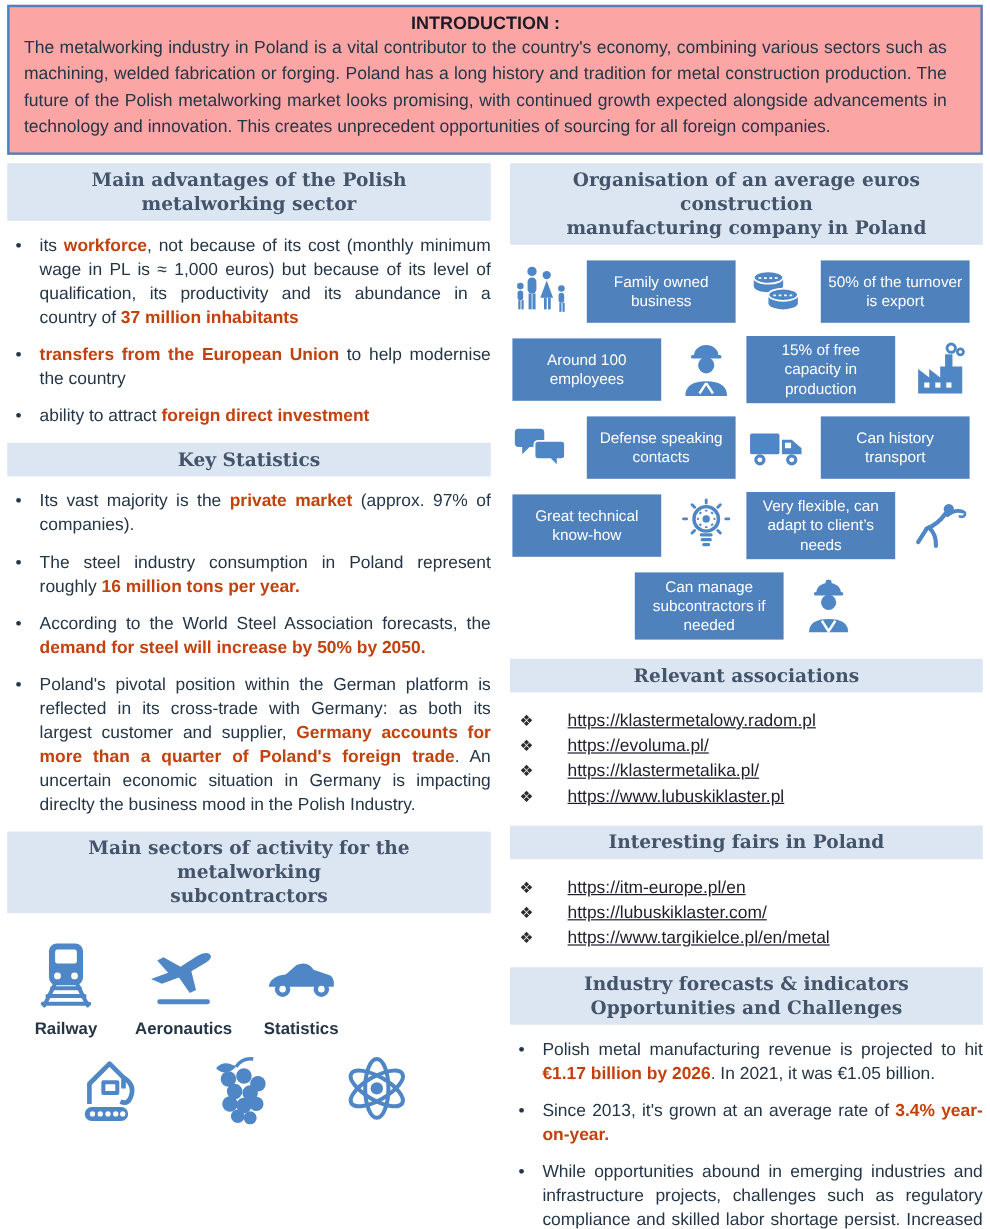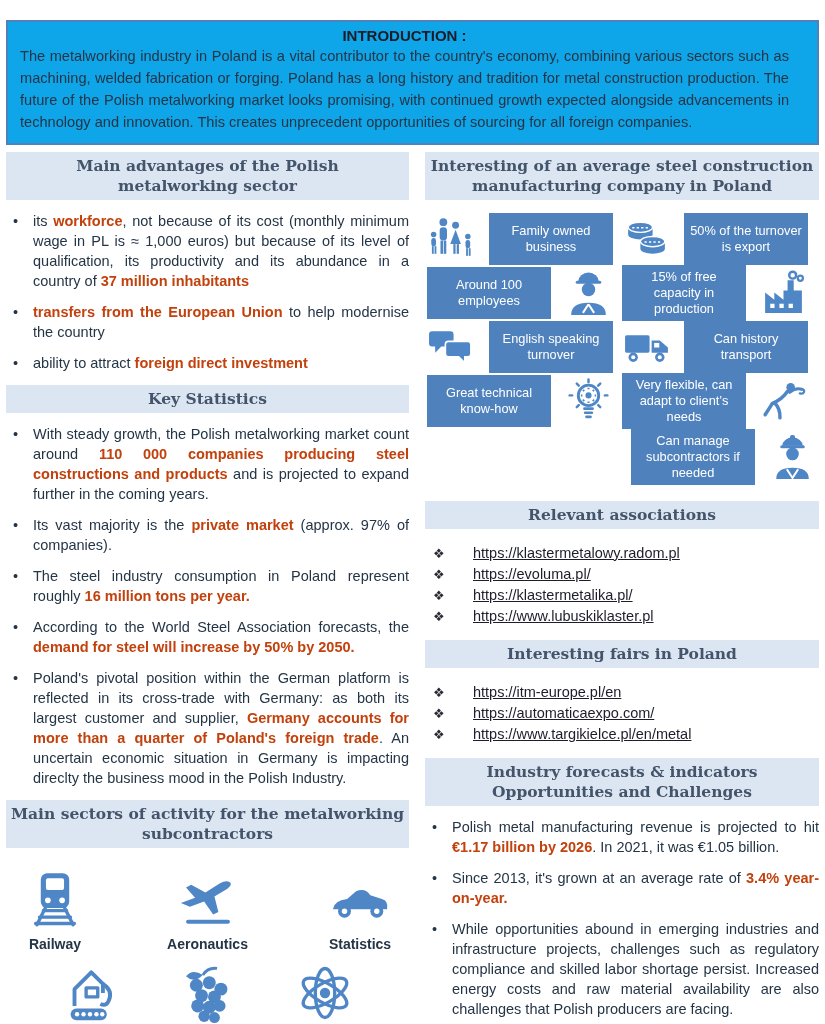--- a/index.html
+++ b/index.html
@@ -5,71 +5,70 @@
   * { box-sizing: border-box; }
   html,body { margin:0; padding:0; }
   body {
     width:825px; height:1024px; overflow:hidden; background:#ffffff;
     font-family:"Liberation Sans", sans-serif; color:#243546;
   }
   .page { padding:4px 6px 0 6px; }
 
   
   .intro-box {
-    background:#0ea5e9; border:2px solid #4f81bd;
+    background:#fca5a5; border:2px solid #4f81bd;
     padding:5px 28px 9px 12px;
-    margin-top:16px;
   }
   .intro-title { text-align:center; font-weight:bold; font-size:15px; color:#1c1c28; margin-bottom:2px; }
   .intro-body { font-size:14.6px; line-height:1.5; text-align:justify; }
 
   
   .columns { display:flex; gap:16px; margin-top:7px; }
   .col-left  { width:403px; flex:0 0 403px; }
   .col-right { flex:1; }
 
   .section-header {
     background:#dce6f2; color:#44546a;
     font-family:"DejaVu Serif", serif; font-weight:bold;
     font-size:15.5px; line-height:1.3; text-align:center;
-    padding:4px 4px;
+    padding:4px 24px;
   }
   .section-header .hline { display:block; }
 
   
   ul.bullets { list-style:none; margin:11px 0 12px 0; padding:0; }
   ul.bullets li {
     position:relative; padding-left:27px; margin-bottom:11px;
     font-size:14.5px; line-height:1.38; text-align:justify;
   }
   ul.bullets li::before { content:"\2022"; position:absolute; left:7px; top:0; }
   .hl { font-weight:bold; color:#c2410c;margin-top:39px; }
 
   
   ul.links { list-style:none; margin:16px 0 16px 0; padding:0 0 0 8px; }
   ul.links li { display:flex; align-items:baseline; margin-bottom:5px; font-size:14.5px; }
   .link-bullet { width:16px; color:#2b2b33; font-size:13px; flex:0 0 16px; }
   ul.links a { color:#1d1d2b; text-decoration:underline; margin-left:24px; cursor:pointer; }
 
   
-  .org-grid { display:flex; flex-direction:column; margin:13px 2px 16px 2px; }
+  .org-grid { display:flex; flex-direction:column; gap:11px; margin:13px 2px 16px 2px; }
   .org-row { display:flex; }
-  .org-row.centered { justify-content:flex-end; }
+  .org-row.centered { justify-content:center; }
   .org-cell { flex:1; display:flex; align-items:center; gap:13px; }
   .org-row.centered .org-cell { flex:0 0 auto; }
   .org-box {
     background:#4f81bd; color:#ffffff; width:124px; min-height:52px;
     display:flex; align-items:center; justify-content:center; text-align:center;
     font-size:12.8px; line-height:1.25; padding:4px 6px;
   }
   .org-icon svg { width:49px; height:49px; display:block; }
 
   
   .sectors-grid { padding-top:10px; }
-  .sector-row { display:flex; justify-content:space-between; margin-top:10px; }
+  .sector-row { display:flex; justify-content:flex-start; margin-top:10px; }
   .sector-row.row2 { padding:0 28px; }
   .sector-item { display:flex; flex-direction:column; align-items:center; width:98px; }
   .sector-row.row2 .sector-item { width:112px; }
   .sector-icon svg { width:62px; height:62px; display:block; }
   .sector-label { font-weight:bold; font-size:14px; line-height:1.15; text-align:center; margin-top:6px; color:#243546; }
 </style>
 </head>
 <body>
 
 <div class="page">
@@ -89,21 +88,20 @@
       <ul class="bullets" id="advantages-list">
           <li><span>its </span><span class="hl">workforce</span><span>, not because of its cost (monthly minimum wage in PL is ≈ 1,000 euros) but because of its level of qualification, its productivity and its abundance in a country of </span><span class="hl">37 million inhabitants</span></li>
           <li><span class="hl">transfers from the European Union</span><span> to help modernise the country</span></li>
           <li><span>ability to attract </span><span class="hl">foreign direct investment</span></li>
         </ul>
 
       <div class="section-header">
         <span class="hline">Key Statistics</span>
       </div>
       <ul class="bullets" id="stats-list">
-          <li><span>With steady growth, the Polish metalworking market count around </span><span class="hl">110 000 companies producing steel constructions and products</span><span> and is projected to expand further in the coming years.</span></li>
           <li><span>Its vast majority is the </span><span class="hl">private market</span><span> (approx. 97% of companies).</span></li>
           <li><span>The steel industry consumption in Poland represent roughly </span><span class="hl">16 million tons per year.</span></li>
           <li><span>According to the World Steel Association forecasts, the </span><span class="hl">demand for steel will increase by 50% by 2050.</span></li>
           <li><span>Poland's pivotal position within the German platform is reflected in its cross-trade with Germany: as both its largest customer and supplier, </span><span class="hl">Germany accounts for more than a quarter of Poland's foreign trade</span><span>. An uncertain economic situation in Germany is impacting direclty the business mood in the Polish Industry.</span></li>
         </ul>
 
       <div class="section-header">
         <span class="hline">Main sectors of activity for the metalworking</span>
         <span class="hline">subcontractors</span>
       </div>
@@ -193,21 +191,21 @@
                   <circle cx="24" cy="24" r="4" fill="#4f86c6" stroke="none"></circle>
                 </svg>
               </span>
             </div>
           </div>
         </div>
     </div>
 
     <div class="col-right">
       <div class="section-header">
-        <span class="hline">Interesting of an average steel construction</span>
+        <span class="hline">Organisation of an average euros construction</span>
         <span class="hline">manufacturing company in Poland</span>
       </div>
       <div class="org-grid" id="org-grid">
           <div class="org-row">
             <div class="org-cell">
               <span class="org-icon">
                 <svg viewBox="0 0 48 48" fill="#4f86c6">
                   <circle cx="16" cy="8" r="3.8"></circle>
                   <rect x="12.4" y="13" width="7.2" height="13" rx="3.4"></rect>
                   <rect x="13.2" y="26" width="2.5" height="13"></rect>
@@ -282,21 +280,21 @@
           </div>
           <div class="org-row">
             <div class="org-cell">
               <span class="org-icon">
                 <svg viewBox="0 0 48 48">
                   <path d="M5 9 h18 a3 3 0 0 1 3 3 v9 a3 3 0 0 1 -3 3 h-9 l-6 6 v-6 h-3 a3 3 0 0 1 -3 -3 v-9 a3 3 0 0 1 3 -3 Z" fill="#4f86c6"></path>
                   <path d="M21 19 h19 a3 3 0 0 1 3 3 v9 a3 3 0 0 1 -3 3 h-3 v6 l-6 -6 h-10 a3 3 0 0 1 -3 -3 v-9 a3 3 0 0 1 3 -3 Z" fill="#4f86c6" stroke="#fff" stroke-width="1.6"></path>
                 </svg>
               </span>
               <div class="org-box">
-                <span>English speaking turnover</span>
+                <span>Defense speaking contacts</span>
               </div>
             </div>
             <div class="org-cell">
               <span class="org-icon">
                 <svg viewBox="0 0 48 48">
                   <rect x="3" y="13" width="24" height="17" rx="1.5" fill="#4f86c6"></rect>
                   <path d="M29 18 h8 l8 7 v5 h-16 Z" fill="#4f86c6"></path>
                   <rect x="31.5" y="20.5" width="5" height="4.5" fill="#fff"></rect>
                   <circle cx="11" cy="34.5" r="4.6" fill="#4f86c6"></circle>
                   <circle cx="11" cy="34.5" r="2" fill="#fff"></circle>
@@ -390,21 +388,21 @@
       <div class="section-header">
         <span class="hline">Interesting fairs in Poland</span>
       </div>
       <ul class="links" id="fairs-list">
           <li>
             <span class="link-bullet">❖</span>
             <a>https://itm-europe.pl/en</a>
           </li>
           <li>
             <span class="link-bullet">❖</span>
-            <a>https://automaticaexpo.com/</a>
+            <a>https://lubuskiklaster.com/</a>
           </li>
           <li>
             <span class="link-bullet">❖</span>
             <a>https://www.targikielce.pl/en/metal</a>
           </li>
         </ul>
 
       <div class="section-header">
         <span class="hline">Industry forecasts &amp; indicators</span>
         <span class="hline">Opportunities and Challenges</span>

